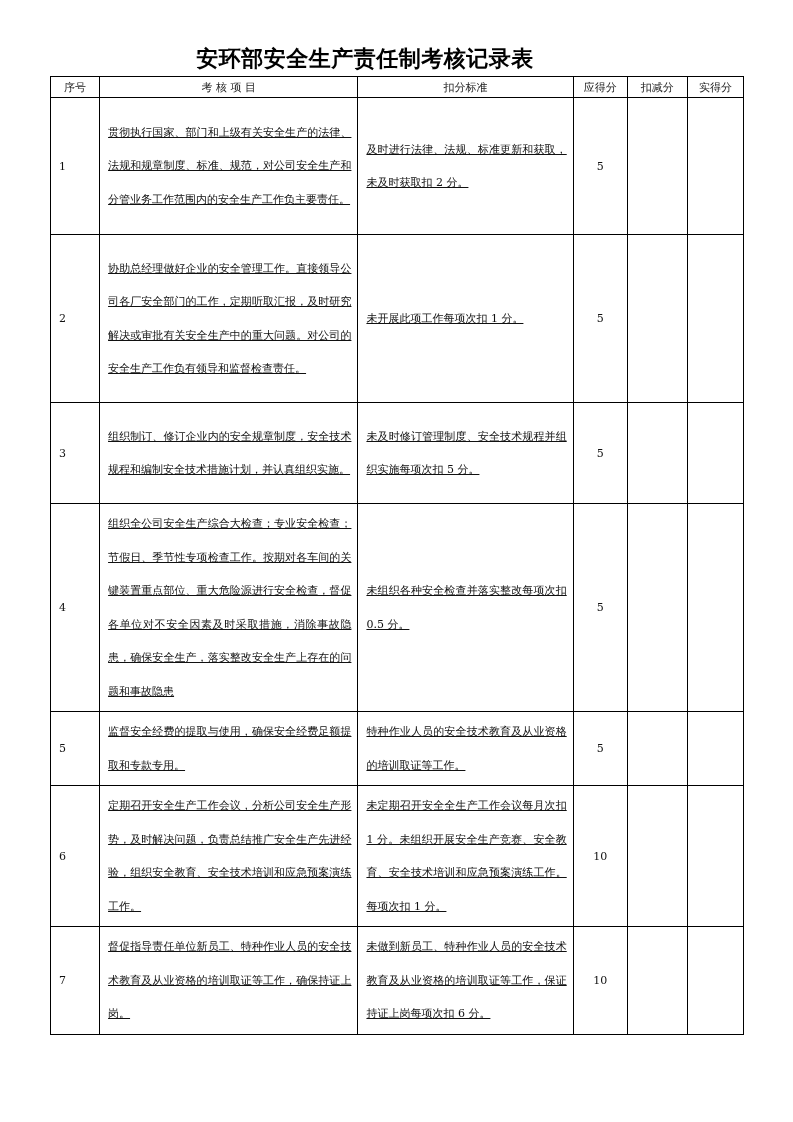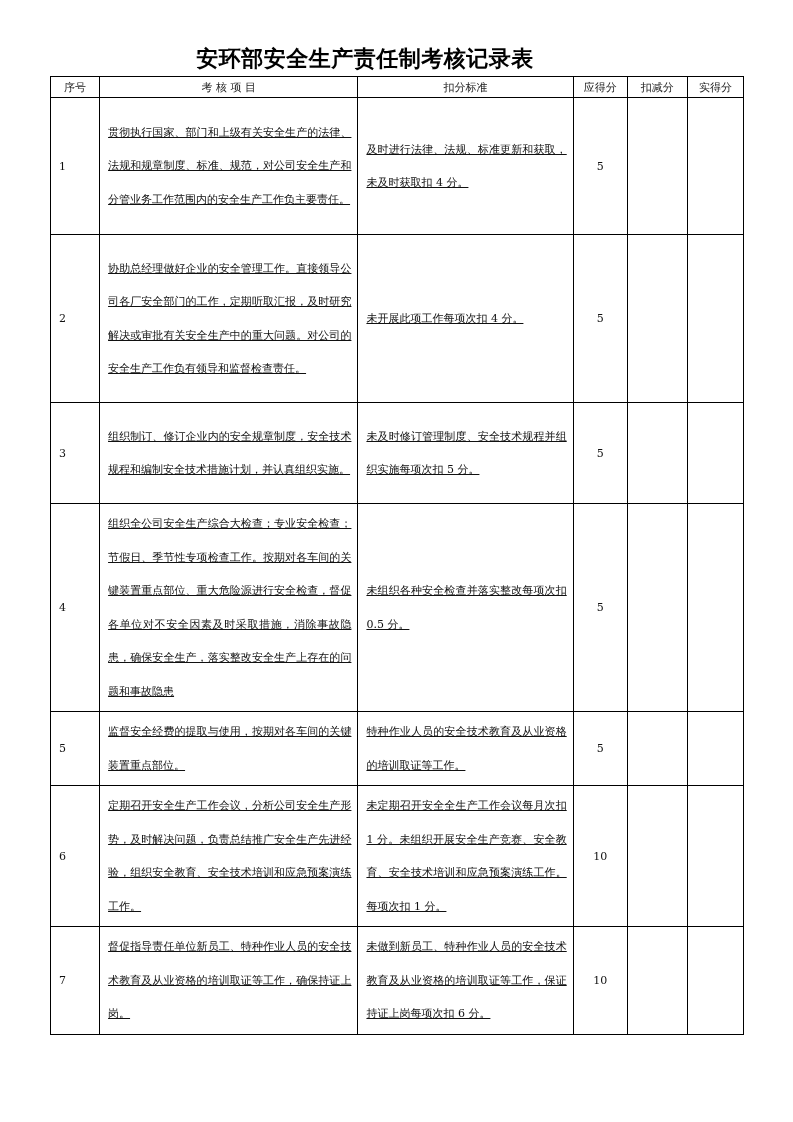--- a/index.html
+++ b/index.html
@@ -45,29 +45,29 @@
       <th>扣分标准</th>
       <th>应得分</th>
       <th>扣减分</th>
       <th>实得分</th>
     </tr>
   </thead>
   <tbody>
     <tr style="height:137px">
       <td class="no">1</td>
       <td class="item">贯彻执行国家、部门和上级有关安全生产的法律、法规和规章制度、标准、规范，对公司安全生产和分管业务工作范围内的安全生产工作负主要责任。</td>
-      <td class="crit">及时进行法律、法规、标准更新和获取，未及时获取扣 4 分。</td>
+      <td class="crit">及时进行法律、法规、标准更新和获取，未及时获取扣 2 分。</td>
       <td class="due">5</td>
       <td></td>
       <td></td>
     </tr>
     <tr style="height:168px">
       <td class="no">2</td>
       <td class="item">协助总经理做好企业的安全管理工作。直接领导公司各厂安全部门的工作，定期听取汇报，及时研究解决或审批有关安全生产中的重大问题。对公司的安全生产工作负有领导和监督检查责任。</td>
-      <td class="crit">未开展此项工作每项次扣 4 分。</td>
+      <td class="crit">未开展此项工作每项次扣 1 分。</td>
       <td class="due">5</td>
       <td></td>
       <td></td>
     </tr>
     <tr style="height:101px">
       <td class="no">3</td>
       <td class="item">组织制订、修订企业内的安全规章制度，安全技术规程和编制安全技术措施计划，并认真组织实施。</td>
       <td class="crit">未及时修订管理制度、安全技术规程并组织实施每项次扣 5 分。</td>
       <td class="due">5</td>
       <td></td>
@@ -76,21 +76,21 @@
     <tr style="height:200px">
       <td class="no">4</td>
       <td class="item">组织全公司安全生产综合大检查；专业安全检查；节假日、季节性专项检查工作。按期对各车间的关键装置重点部位、重大危险源进行安全检查，督促各单位对不安全因素及时采取措施，消除事故隐患，确保安全生产，落实整改安全生产上存在的问题和事故隐患</td>
       <td class="crit">未组织各种安全检查并落实整改每项次扣 0.5 分。</td>
       <td class="due">5</td>
       <td></td>
       <td></td>
     </tr>
     <tr style="height:68px">
       <td class="no">5</td>
-      <td class="item">监督安全经费的提取与使用，按期对各车间的关键装置重点部位。</td>
+      <td class="item">监督安全经费的提取与使用，确保安全经费足额提取和专款专用。</td>
       <td class="crit">特种作业人员的安全技术教育及从业资格的培训取证等工作。</td>
       <td class="due">5</td>
       <td></td>
       <td></td>
     </tr>
     <tr style="height:137px">
       <td class="no">6</td>
       <td class="item">定期召开安全生产工作会议，分析公司安全生产形势，及时解决问题，负责总结推广安全生产先进经验，组织安全教育、安全技术培训和应急预案演练工作。</td>
       <td class="crit">未定期召开安全全生产工作会议每月次扣 1 分。未组织开展安全生产竞赛、安全教育、安全技术培训和应急预案演练工作。每项次扣 1 分。</td>
       <td class="due">10</td>

